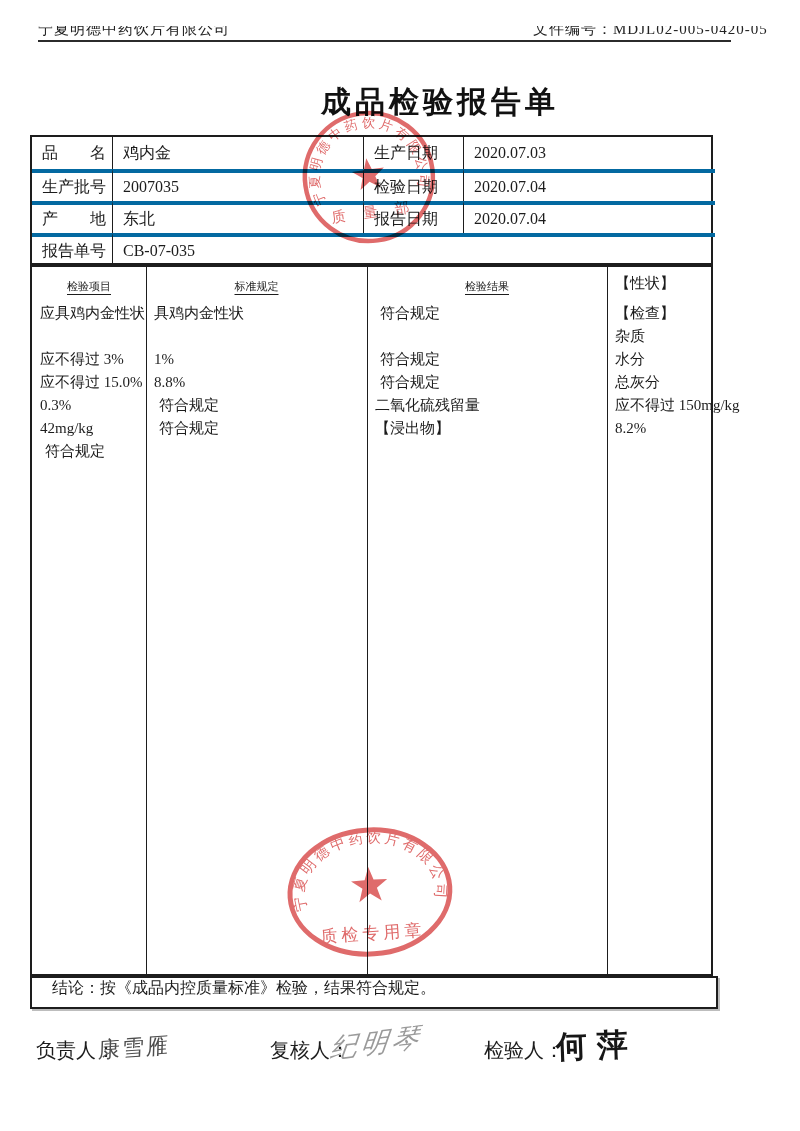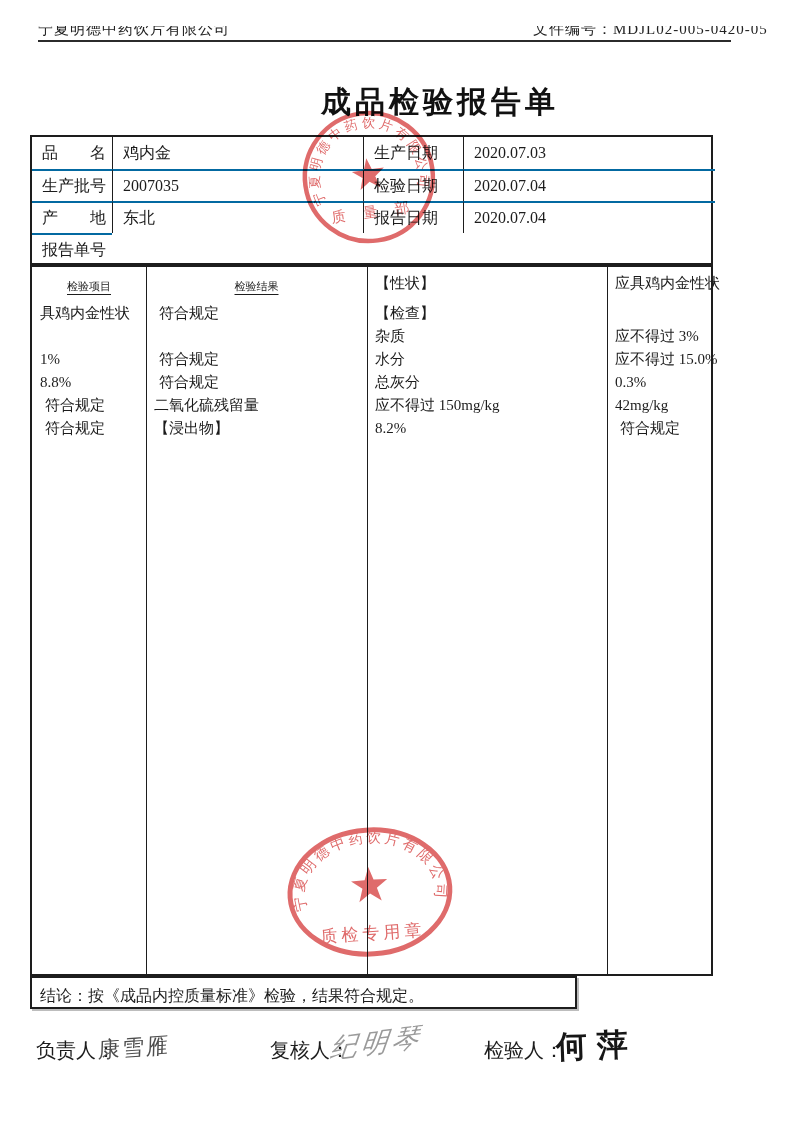--- a/index.html
+++ b/index.html
@@ -20,44 +20,44 @@
 
   
   .title { position:absolute; top:82px; left:0; width:100%; text-align:center;
            font-size:30px; font-weight:bold; letter-spacing:4px; color:#111;margin-left:40px; }
 
   
   .info-table { position:absolute; left:30px; top:135px; width:683px;
                 display:grid; grid-template-columns:80px 251px 100px 252px;
                 grid-auto-rows:32px; border:2px solid #1d1d1d; background:transparent; }
   .info-table .cell { display:flex; align-items:center; font-size:16px;
-                      border-left:1px solid #1d1d1d; border-top:2px solid #0369a1;
+                      border-left:1px solid #1d1d1d; border-top:4px solid #0369a1;
                       padding:0 0 0 10px; white-space:nowrap; }
   .info-table .cell.r0 { border-top:none; }
   .info-table .cell.c0 { border-left:none; }
   .info-table .span3 { grid-column:2 / span 3; }
 
   
   .insp-table { position:absolute; left:30px; top:263px; width:683px; height:713px;
                 border:2px solid #1d1d1d; }
   .insp-grid { display:grid; grid-template-columns:114px 221px 240px 104px;
                grid-template-rows:37px repeat(7,23px); width:100%; }
   .insp-grid .hcell { display:flex; align-items:center; justify-content:center;
                       font-size:11px; padding-top:6px; }
   .insp-grid .hcell span { text-decoration:underline; text-underline-offset:4px; }
   .insp-grid .icell { display:flex; align-items:center; font-size:15px; white-space:nowrap; }
   .insp-grid .p8  { padding-left:8px; }
   .insp-grid .p12 { padding-left:13px; }
   .vline { position:absolute; top:0; bottom:0; width:1px; background:#1d1d1d; }
   .vl1 { left:114px; } .vl2 { left:335px; } .vl3 { left:575px; }
 
   
-  .conclusion-box { position:absolute; left:30px; top:976px; width:547px; height:33px;
-                    border:2px solid #1d1d1d; display:flex; align-items:flex-end;
-                    padding-left:8px; font-size:16px; box-shadow:2px 2px 0 #bdbdbd; }
+  .conclusion-box { position:absolute; left:30px; top:976px; width:688px; height:33px;
+                    border:2px solid #1d1d1d; display:flex; align-items:flex-start;
+                    padding-left:20px; font-size:16px; box-shadow:2px 2px 0 #bdbdbd; }
 
   
   .sig-row { position:absolute; left:0; top:1025px; width:800px; height:70px; }
   .sig-label { position:absolute; font-size:20px; top:12px; white-space:nowrap; }
   .sig-name { position:absolute; white-space:nowrap; }
   .name-responsible { left:98px; top:8px; font-size:22px; color:#4d4d4d;
       transform:rotate(-4deg) skewX(-6deg); letter-spacing:2px; }
   .name-reviewer { left:330px; top:0px; font-size:27px; color:#9a9a9a;
       transform:rotate(-7deg) skewX(-14deg); letter-spacing:4px; font-style:italic; }
   .name-inspector { left:556px; top:0px; font-size:31px; color:#161616;
@@ -92,29 +92,33 @@
   <div class="cell">2007035</div>
   <div class="cell">检验日期</div>
   <div class="cell">2020.07.04</div>
 
   <div class="cell c0">产　　地</div>
   <div class="cell">东北</div>
   <div class="cell">报告日期</div>
   <div class="cell">2020.07.04</div>
 
   <div class="cell c0">报告单号</div>
+  <div class="cell span3">CB-07-035</div>
 </div>
 
 <div class="insp-table">
   <div class="vline vl1"></div>
   <div class="vline vl2"></div>
   <div class="vline vl3"></div>
   <div class="insp-grid">
     <div class="hcell">
         <span>检验项目</span>
+      </div>
+    <div class="hcell">
+        <span>标准规定</span>
       </div>
     <div class="hcell">
         <span>检验结果</span>
       </div>
 
     <div class="icell p8">【性状】</div>
     <div class="icell p8">应具鸡内金性状</div>
     <div class="icell p8">具鸡内金性状</div>
     <div class="icell p12">符合规定</div>
 

